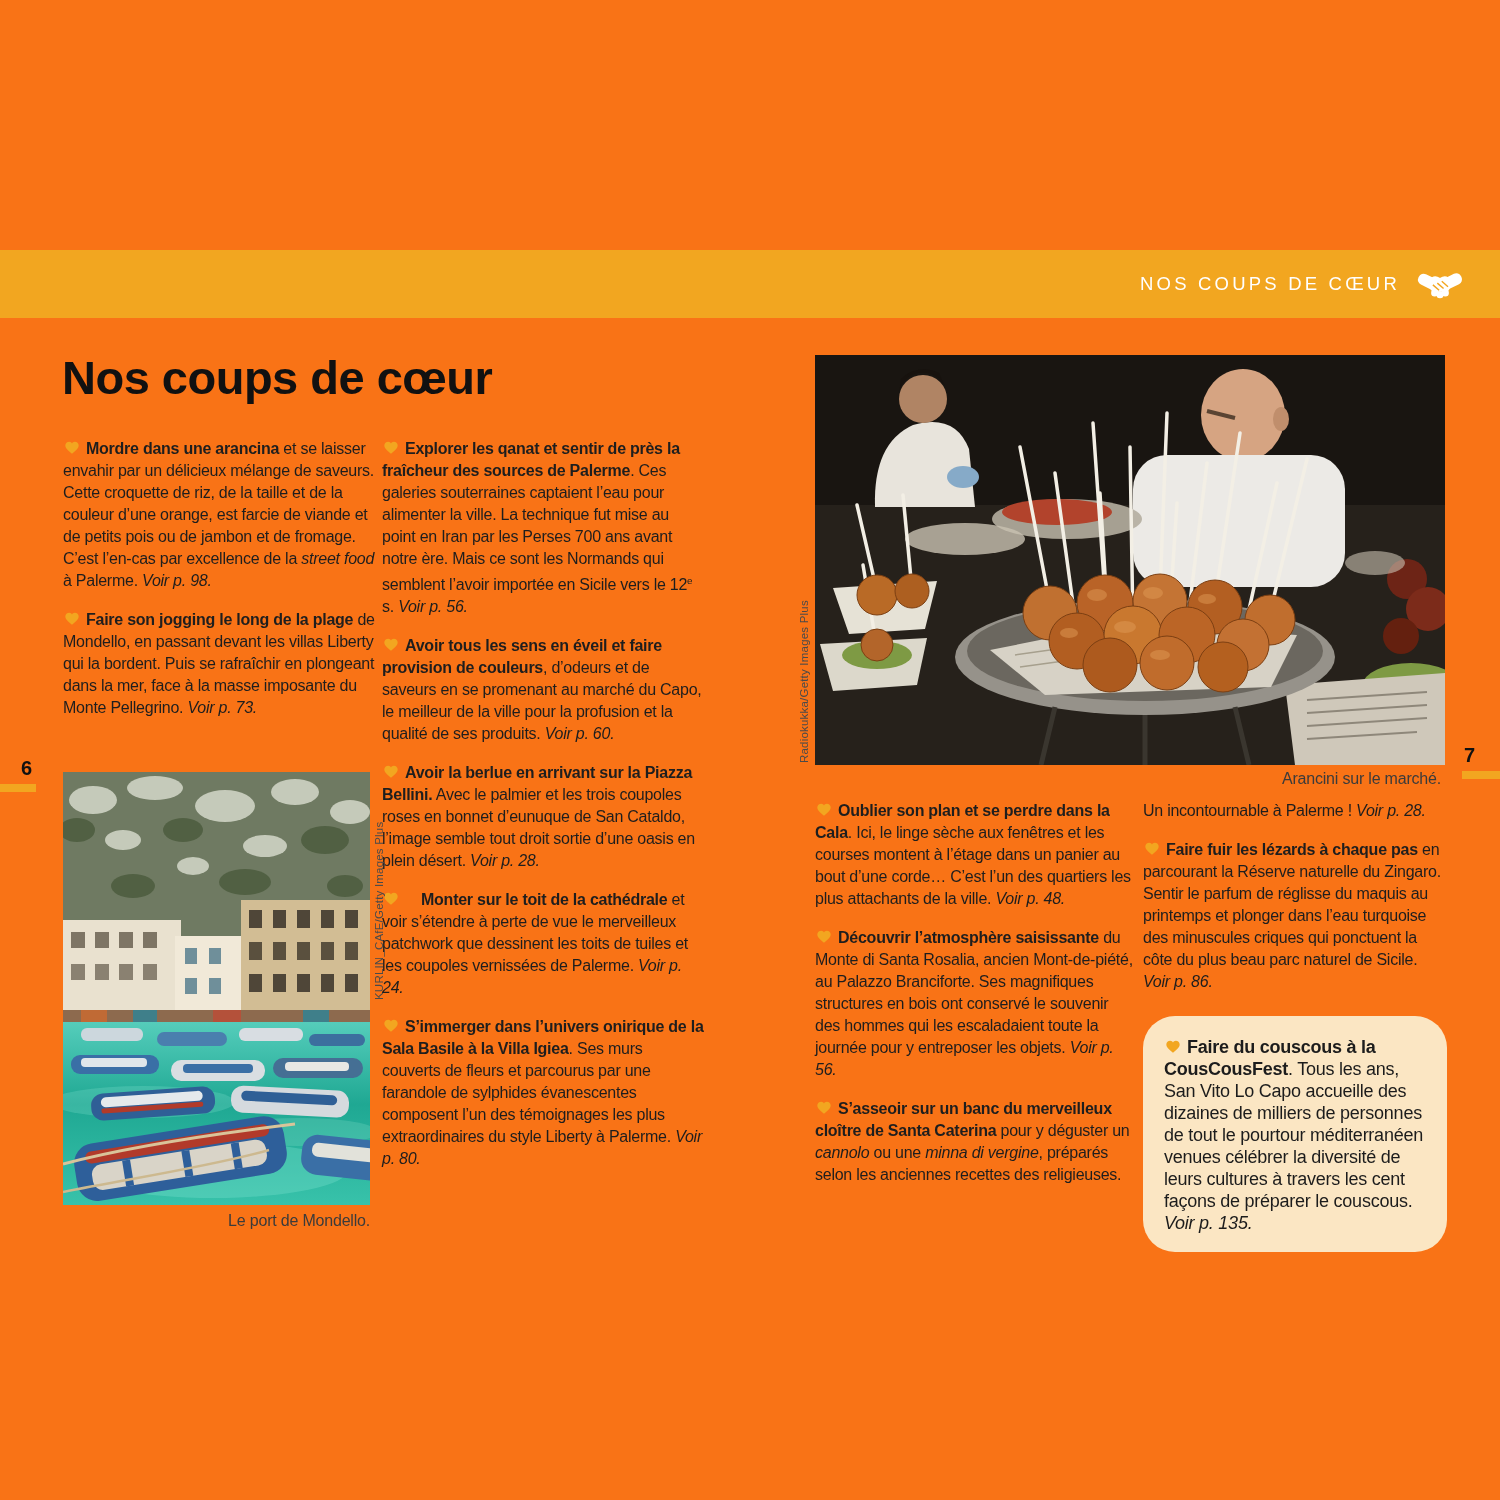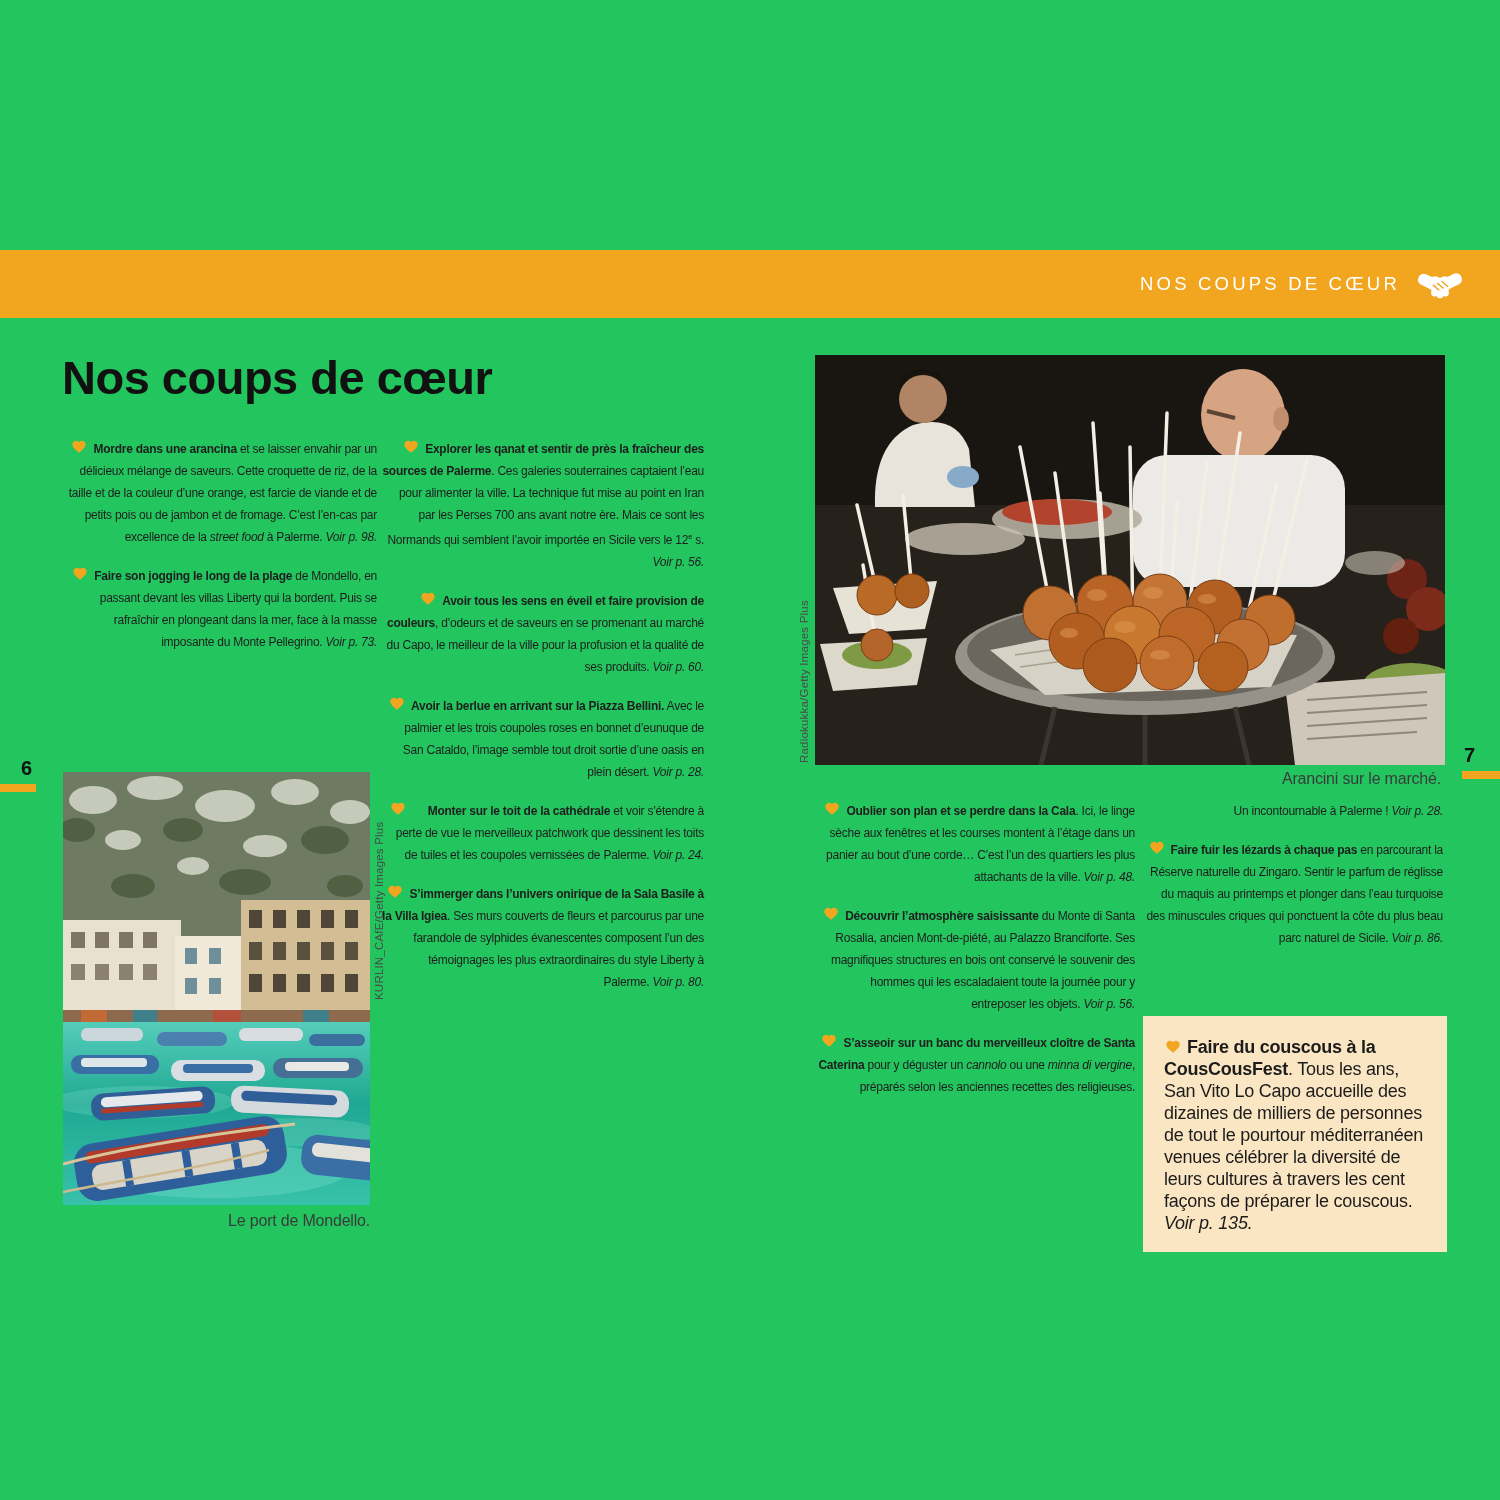--- a/index.html
+++ b/index.html
@@ -1,41 +1,41 @@
 <!DOCTYPE html>
 <html><head>
 <meta charset="utf-8">
 <style>
   html,body{margin:0;padding:0;background:#ffffff;}
   .canvas{
-    position:relative;width:1500px;height:1500px;background:#22c55e;
+    position:relative;width:1500px;height:1500px;background:#f97316;
     font-family:"Liberation Sans",sans-serif;color:#1c1c1c;overflow:hidden;
     --accent:#F2A620;--boxbg:#FBE6C3;
   }
   .banner{
     position:absolute;left:0;top:250px;width:1500px;height:68px;
     background:var(--accent,#F2A620);
     display:flex;align-items:center;justify-content:flex-end;
     gap:16px;padding-right:36px;box-sizing:border-box;
   }
   .banner-label{color:#fff;font-size:18.5px;letter-spacing:3.2px;font-weight:400;}
   .banner-icon svg{width:48px;height:38px;display:block;}
   .title{position:absolute;left:62px;top:350px;margin:0;font-size:47px;font-weight:700;letter-spacing:-0.5px;color:#111;}
-  .col{position:absolute;font-size:12px;line-height:22px;letter-spacing:-0.25px;color:#1e1e1e;text-align:right;}
+  .col{position:absolute;font-size:16px;line-height:22px;letter-spacing:-0.25px;color:#1e1e1e;}
   .lp-col1{left:63px;top:438px;width:314px;}
   .lp-col2{left:382px;top:438px;width:322px;}
   .rp-col1{left:815px;top:800px;width:320px;}
   .rp-col2{left:1143px;top:800px;width:300px;}
   .para{margin:0 0 17px 0;}
   .heart-wrap{color:var(--accent,#F2A620);}
   .heart-wrap svg{width:18px;height:15px;margin-right:5px;vertical-align:-1px;}
   .hl-box{
     position:absolute;left:1143px;top:1016px;width:304px;box-sizing:border-box;
     background:var(--boxbg,#FBE6C3);padding:20px 21px 18px 21px;
-    font-size:18px;line-height:22px;letter-spacing:-0.25px;
+    font-size:18px;line-height:22px;letter-spacing:-0.25px;border-radius:32px;
   }
   .hl-box .para{margin:0;}
   .caption{position:absolute;font-size:16px;color:#3b3b3b;letter-spacing:-0.2px;}
   .lp-caption{left:63px;top:1212px;width:307px;text-align:right;}
   .rp-caption{left:1135px;top:770px;width:306px;text-align:right;}
   .credit{
     position:absolute;font-size:11.5px;color:#4a4a4a;white-space:nowrap;
     transform:rotate(-90deg);transform-origin:0 0;letter-spacing:0.2px;
   }
   .lp-credit{left:373px;top:1000px;}

